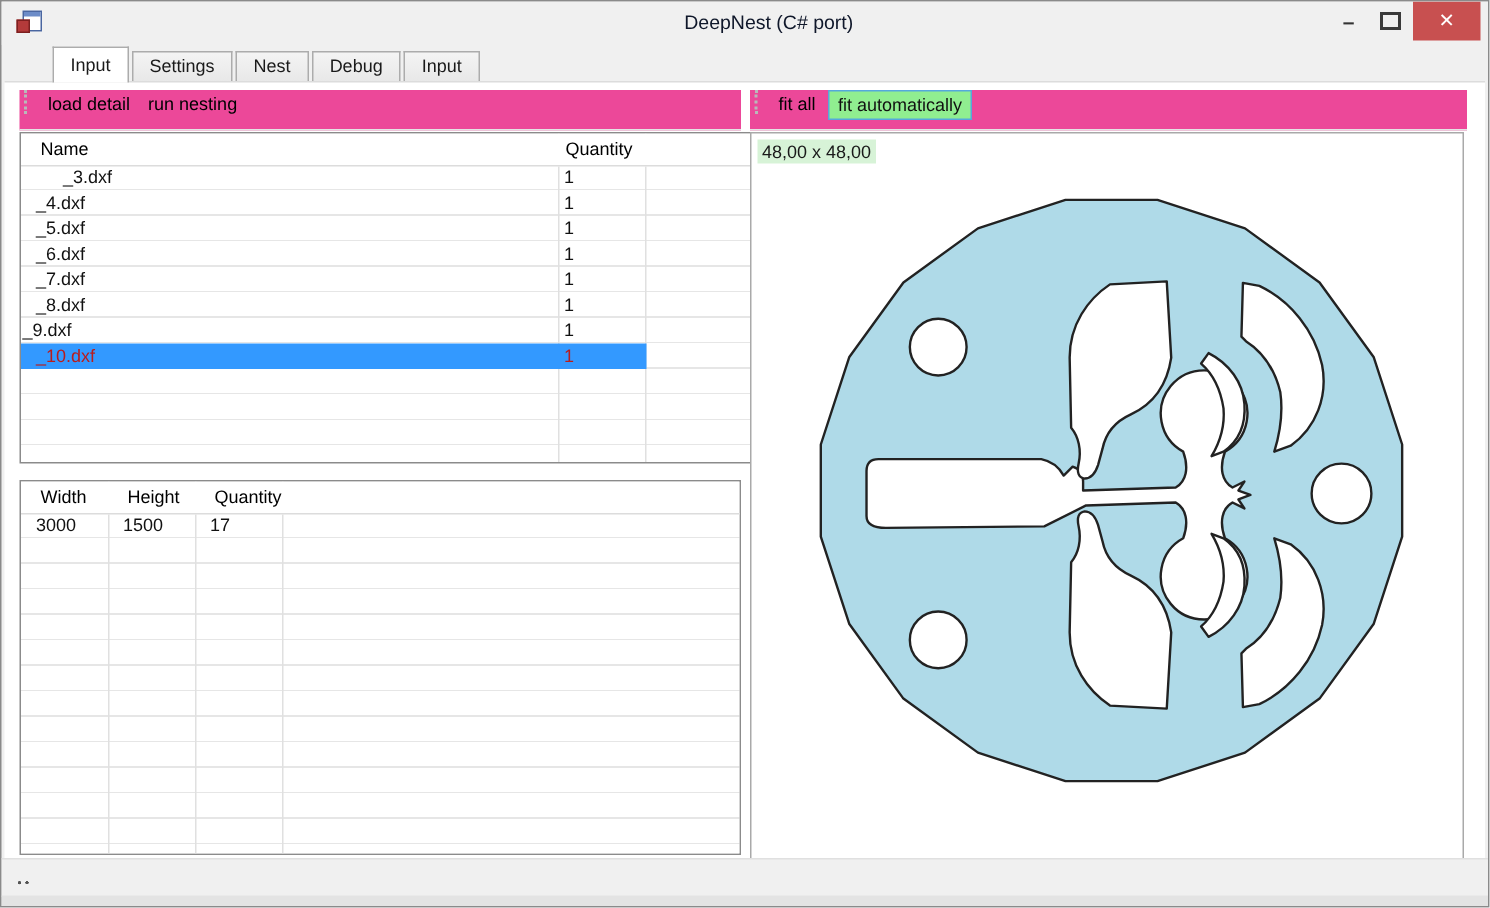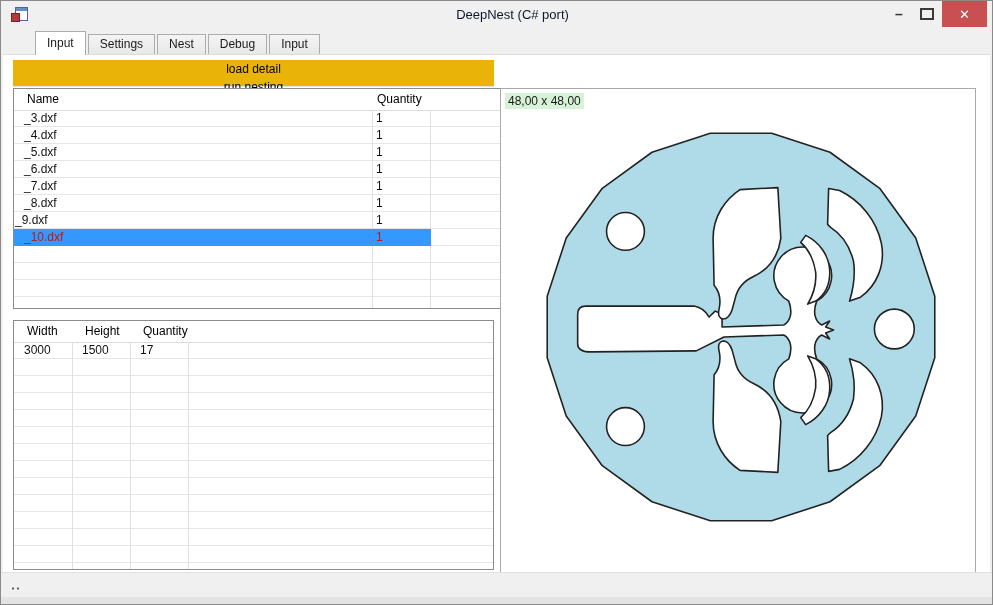--- a/index.html
+++ b/index.html
@@ -18,21 +18,21 @@
   #btn-max .box{width:10px;height:8px;border:2px solid #3a3a3a;}
   #btn-close{left:941px;width:45px;background:#c85050;color:#fff;font-size:13px;}
 
   
   #tabstrip{position:absolute;left:2px;top:30px;height:23px;width:987px;display:flex;align-items:flex-end;margin-left:32px;}
   .tab{position:relative;height:19px;line-height:19px;padding:0 11px;margin-right:2px;background:linear-gradient(#f4f4f4,#e8e8e8);border:1px solid #acacac;border-bottom:none;font-size:12px;color:#1a1a1a;}
   .tab.selected{height:23px;line-height:22px;background:#fff;z-index:2;margin-bottom:-1px;}
   #tabpage{position:absolute;left:2px;top:53px;width:987px;height:518px;background:#fff;border-top:1px solid #dcdcdc;}
 
   
-  .toolstrip{position:absolute;height:26px;background:#eab308;border-bottom:1px solid #e4e4e4;display:flex;align-items:center;flex-direction:column;}
+  .toolstrip{position:absolute;height:26px;background:#ec4899;border-bottom:1px solid #e4e4e4;display:flex;align-items:flex-start;}
   .grip{width:2px;height:16px;border-left:2px dotted #b9b9b9;margin:0 6px 0 3px;}
   .tool-item{padding:2px 6px;color:#000;}
   #ts-left{left:10px;top:5px;width:481px;}
   #ts-right{left:497px;top:5px;width:478px;}
   #fit-auto{background:#90ee90;border:1px solid #55a8dc;padding:2px 6px;margin-left:2px;}
 
   
   .grid{position:absolute;background:#fff;border:1px solid #8b8b8b;overflow:hidden;}
   #grid-parts{left:10px;top:33px;width:479px;height:219px;padding-left:30px;}
   #grid-sheets{left:10px;top:265px;width:479px;height:248px;}
@@ -99,21 +99,21 @@
 
     <div id="grid-parts" class="grid">
       <div class="rows-area"></div>
       <div class="vline" style="left:358px"></div>
       <div class="vline" style="left:416px"></div>
       <div class="grid-header">
         <span style="left:13px">Name</span>
         <span style="left:363px">Quantity</span>
       </div>
       <div class="grid-row" style="top:21px">
-        <span class="cell" style="left:10px">_3.dxf</span>
+        <span class="cell" style="left:28px">_3.dxf</span>
         <span class="cell" style="left:362px">1</span>
         </div>
       <div class="grid-row" style="top:38px">
         <span class="cell" style="left:10px">_4.dxf</span>
         <span class="cell" style="left:362px">1</span>
         </div>
       <div class="grid-row" style="top:55px">
         <span class="cell" style="left:10px">_5.dxf</span>
         <span class="cell" style="left:362px">1</span>
         </div>
@@ -149,20 +149,25 @@
         <span style="left:71px">Height</span>
         <span style="left:129px">Quantity</span>
       </div>
       <div class="grid-row" style="top:21px">
         <span class="cell" style="left:10px">3000</span>
         <span class="cell" style="left:68px">1500</span>
         <span class="cell" style="left:126px">17</span>
         </div>
     </div>
 
+    <div id="ts-right" class="toolstrip">
+      <div class="grip"></div>
+      <div class="tool-item">fit all</div>
+      <div id="fit-auto">fit automatically</div>
+    </div>
 
     <div id="canvas">
       <svg id="part-svg" width="474" height="478" viewBox="0 0 476 480">
         <g stroke="#222" stroke-width="1.6" stroke-linejoin="round">
 
           <path fill="#afdae8" d="M 271.8,44.4 L 330.4,63.5 L 380.3,99.7 L 416.5,149.6 L 435.6,208.2 L 435.6,269.8 L 416.5,328.4 L 380.3,378.3 L 330.4,414.5 L 271.8,433.6 L 210.2,433.6 L 151.6,414.5 L 101.7,378.3 L 65.5,328.4 L 46.4,269.8 L 46.4,208.2 L 65.5,149.6 L 101.7,99.7 L 151.6,63.5 L 210.2,44.4 Z"></path>
           <g fill="#ffffff">
 
             <circle cx="125" cy="143" r="19"></circle>
             <circle cx="125" cy="339" r="19"></circle>

